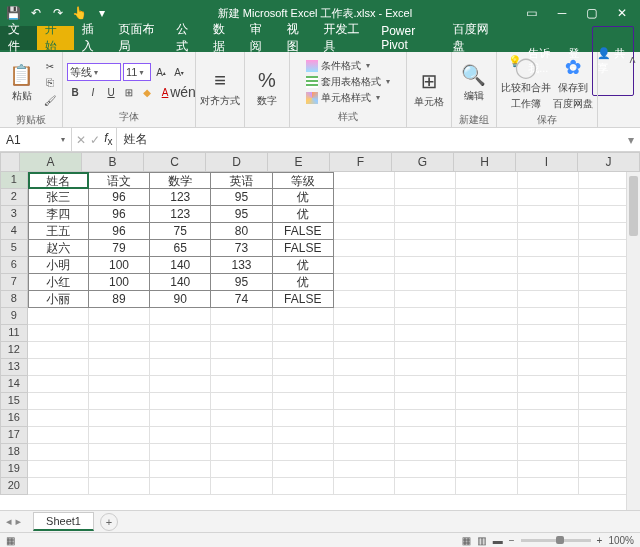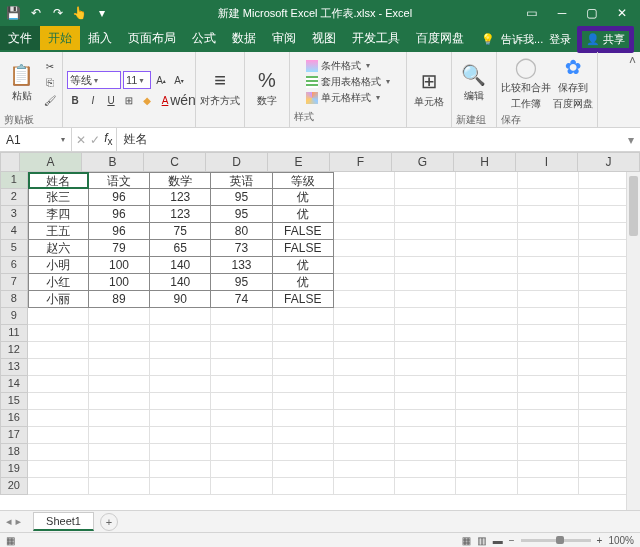--- a/index.html
+++ b/index.html
@@ -8,25 +8,25 @@
 .qat{display:flex;gap:6px;padding:0 6px;align-items:center}
 .qat span{display:inline-flex;width:16px;height:16px;align-items:center;justify-content:center;font-size:12px}
 .title-text{flex:1;text-align:center}
 .winctrl{display:flex;gap:2px;padding:0 4px}
 .winctrl span{width:28px;height:24px;display:inline-flex;align-items:center;justify-content:center;font-size:12px}
 .tabs{background:#217346;height:26px;display:flex;align-items:flex-start;color:#fff;font-size:12px}
 .tab{padding:4px 8px;cursor:pointer;height:24px;display:flex;align-items:center}
 .tab.active{background:#eab308;color:#217346}
 .tab.file{background:#1a5c38}
 .tabs-right{margin-left:auto;display:flex;align-items:center;gap:6px;padding:0 6px;font-size:11px}
-.tabs-right .share{border:5px solid #4c1d95;padding:1px 4px;border-radius:2px}
+.tabs-right .share{border:1px solid #4c1d95;padding:19px 4px;border-radius:2px}
 .ribbon{background:#f3f3f3;height:76px;display:flex;border-bottom:1px solid #d4d4d4;font-size:11px;color:#444}
 .group{border-right:1px solid #d4d4d4;display:flex;flex-direction:column;padding:2px 4px}
 .group-body{flex:1;display:flex;align-items:center;gap:2px}
-.group-label{text-align:left;font-size:10px;color:#666;padding:1px 0}
+.group-label{text-align:center;font-size:10px;color:#666;padding:1px 0}
 .big-btn{display:flex;flex-direction:column;align-items:center;justify-content:center;min-width:36px;height:58px;cursor:pointer;font-size:10px;gap:2px}
 .big-btn .ico{font-size:20px}
 .stack{display:flex;flex-direction:column;gap:1px}
 .font-row{display:flex;gap:2px;align-items:center}
 .font-sel{border:1px solid #8b5cf6;background:#fff;padding:3px 2px;font-size:11px;height:18px;display:flex;align-items:center}
 .font-name{width:54px}
 .font-size{width:28px}
 .mini{font-size:10px;width:16px;height:16px;display:inline-flex;align-items:center;justify-content:center;cursor:pointer}
 .cond-row{display:flex;align-items:center;gap:3px;font-size:10px;padding:1px 12px}
 .cond-ico{width:12px;height:12px;display:inline-block}
@@ -83,20 +83,21 @@
 <div class="tabs">
   <div class="tab file">文件</div>
   <div class="tab active">开始</div>
   <div class="tab">插入</div>
   <div class="tab">页面布局</div>
   <div class="tab">公式</div>
   <div class="tab">数据</div>
   <div class="tab">审阅</div>
   <div class="tab">视图</div>
   <div class="tab">开发工具</div>
+  <div class="tab">Power Pivot</div>
   <div class="tab">百度网盘</div>
   <div class="tabs-right">
     <span>💡</span>
     <span>告诉我...</span>
     <span>登录</span>
     <span class="share">👤 <span>共享</span></span>
   </div>
 </div>
 
 <div class="ribbon">
@@ -142,20 +143,21 @@
             </span>
           <span class="mini">⊞</span>
           <span class="mini" style="color:#e8a33d">◆</span>
           <span class="mini" style="color:#c00">
               <u>A</u>
             </span>
           <span class="mini" style="font-size:14px">wén</span>
         </div>
       </div>
     </div>
+    <div class="group-label">字体</div>
   </div>
 
   <div class="group" style="min-width:40px">
     <div class="group-body">
       <div class="big-btn">
         <span class="ico">≡</span>
         <span>对齐方式</span>
       </div>
     </div>
     <div class="group-label"></div>

